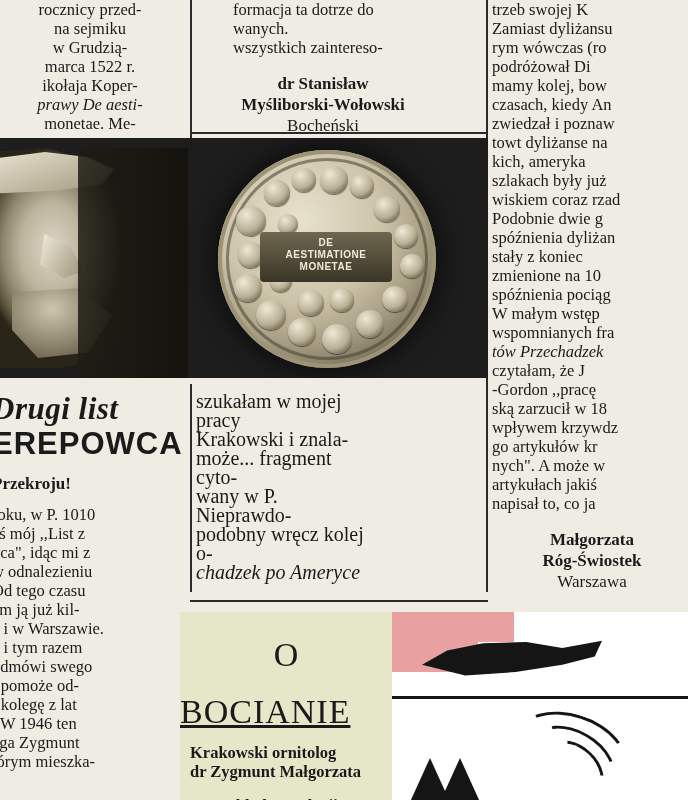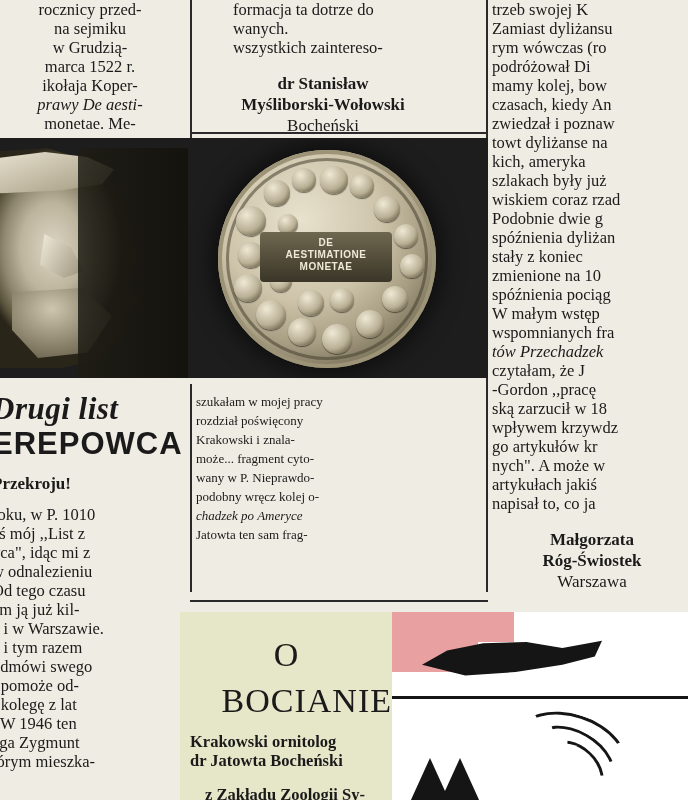--- a/index.html
+++ b/index.html
@@ -98,28 +98,28 @@
 
   
   #c4{left:-8px;top:392px;width:196px;font-size:16.5px;line-height:19px;}
   #c4 .hl{font-family:"Liberation Serif",serif;font-weight:bold;font-style:italic;
         font-size:31px;line-height:34px;letter-spacing:.5px;}
   #c4 .hl2{font-family:"Liberation Sans",sans-serif;font-weight:bold;
         font-size:31px;line-height:36px;letter-spacing:1px;}
   #c4 .sub{font-weight:bold;font-size:17px;margin-top:12px;}
   #c4 p{margin:0;}
 
-  #c5{left:196px;top:392px;width:180px;font-size:13px;line-height:19px;}
+  #c5{left:196px;top:392px;width:180px;font-size:20px;line-height:19px;}
   #c5 p{margin:0;}
 
   
   .botblock{position:absolute;left:180px;top:612px;width:512px;height:190px;background:#efece3;}
   .botleft{position:absolute;left:0;top:0;width:212px;height:190px;background:#e6e6c8;}
   .botleft .t1{font-family:"Liberation Serif",serif;font-size:34px;text-align:center;margin-top:24px;}
-  .botleft .t2{font-family:"Liberation Serif",serif;font-size:34px;text-align:right;margin-top:8px;letter-spacing:1px;}
+  .botleft .t2{font-family:"Liberation Serif",serif;font-size:34px;text-align:left;margin-top:19px;letter-spacing:1px;text-decoration:underline;}
   .botleft .body{font-size:16.5px;line-height:19px;margin:12px 10px 0 10px;text-align:justify;font-weight:bold;font-family:Liberation Serif, serif;}
 
   .botright{position:absolute;left:212px;top:0;width:300px;height:190px;background:#fff;}
   .stork{position:absolute;left:30px;top:18px;width:180px;height:60px;background:#151515;
     clip-path:polygon(0% 58%,14% 34%,34% 22%,58% 20%,78% 30%,100% 18%,96% 44%,78% 58%,52% 70%,24% 76%);}
   .pinkblock{position:absolute;left:0;top:0;width:86px;height:60px;background:#e9a0a0;}
   .pinkblock2{position:absolute;left:86px;top:0;width:36px;height:30px;background:#e9a0a0;}
   .mount{position:absolute;left:18px;top:138px;width:70px;height:52px;}
   .mount .m1{position:absolute;left:0;bottom:0;width:0;height:0;border-left:20px solid transparent;border-right:20px solid transparent;border-bottom:44px solid #151515;}
   .mount .m2{position:absolute;left:30px;bottom:0;width:0;height:0;border-left:20px solid transparent;border-right:20px solid transparent;border-bottom:44px solid #151515;}
@@ -249,36 +249,34 @@
       <p>i  pomoże  od-</p>
       <p>i kolegę z lat</p>
       <p>. W 1946 ten</p>
       <p>ega    Zygmunt</p>
       <p>tórym mieszka-</p>
     </div>
   </div>
 
   <div class="col" id="c5">
     <p>szukałam w mojej pracy</p>
-    <p>rozdział     poświęcony</p>
     <p>Krakowski     i    znala-</p>
     <p>może...   fragment   cyto-</p>
     <p>wany w P. Nieprawdo-</p>
     <p>podobny wręcz kolej o-</p>
     <p class="i">chadzek    po    Ameryce</p>
-    <p>Jatowta ten sam frag-</p>
   </div>
 
   <div class="botblock">
     <div class="botleft">
       <div class="t1">O</div>
       <div class="t2">BOCIANIE</div>
       <div class="body">
         <p style="margin:0">Krakowski      ornitolog</p>
-        <p style="margin:0">dr Jatowta Bocheński</p>
+        <p style="margin:0">dr Zygmunt Małgorzata</p>
         <p style="margin:15px">z Zakładu Zoologii Sy-</p>
       </div>
     </div>
     <div class="botright">
       <div class="pinkblock"></div>
       <div class="pinkblock2"></div>
       <div class="stork"></div>
       <div class="mount">
         <div class="m1"></div>
           <div class="m2"></div>

